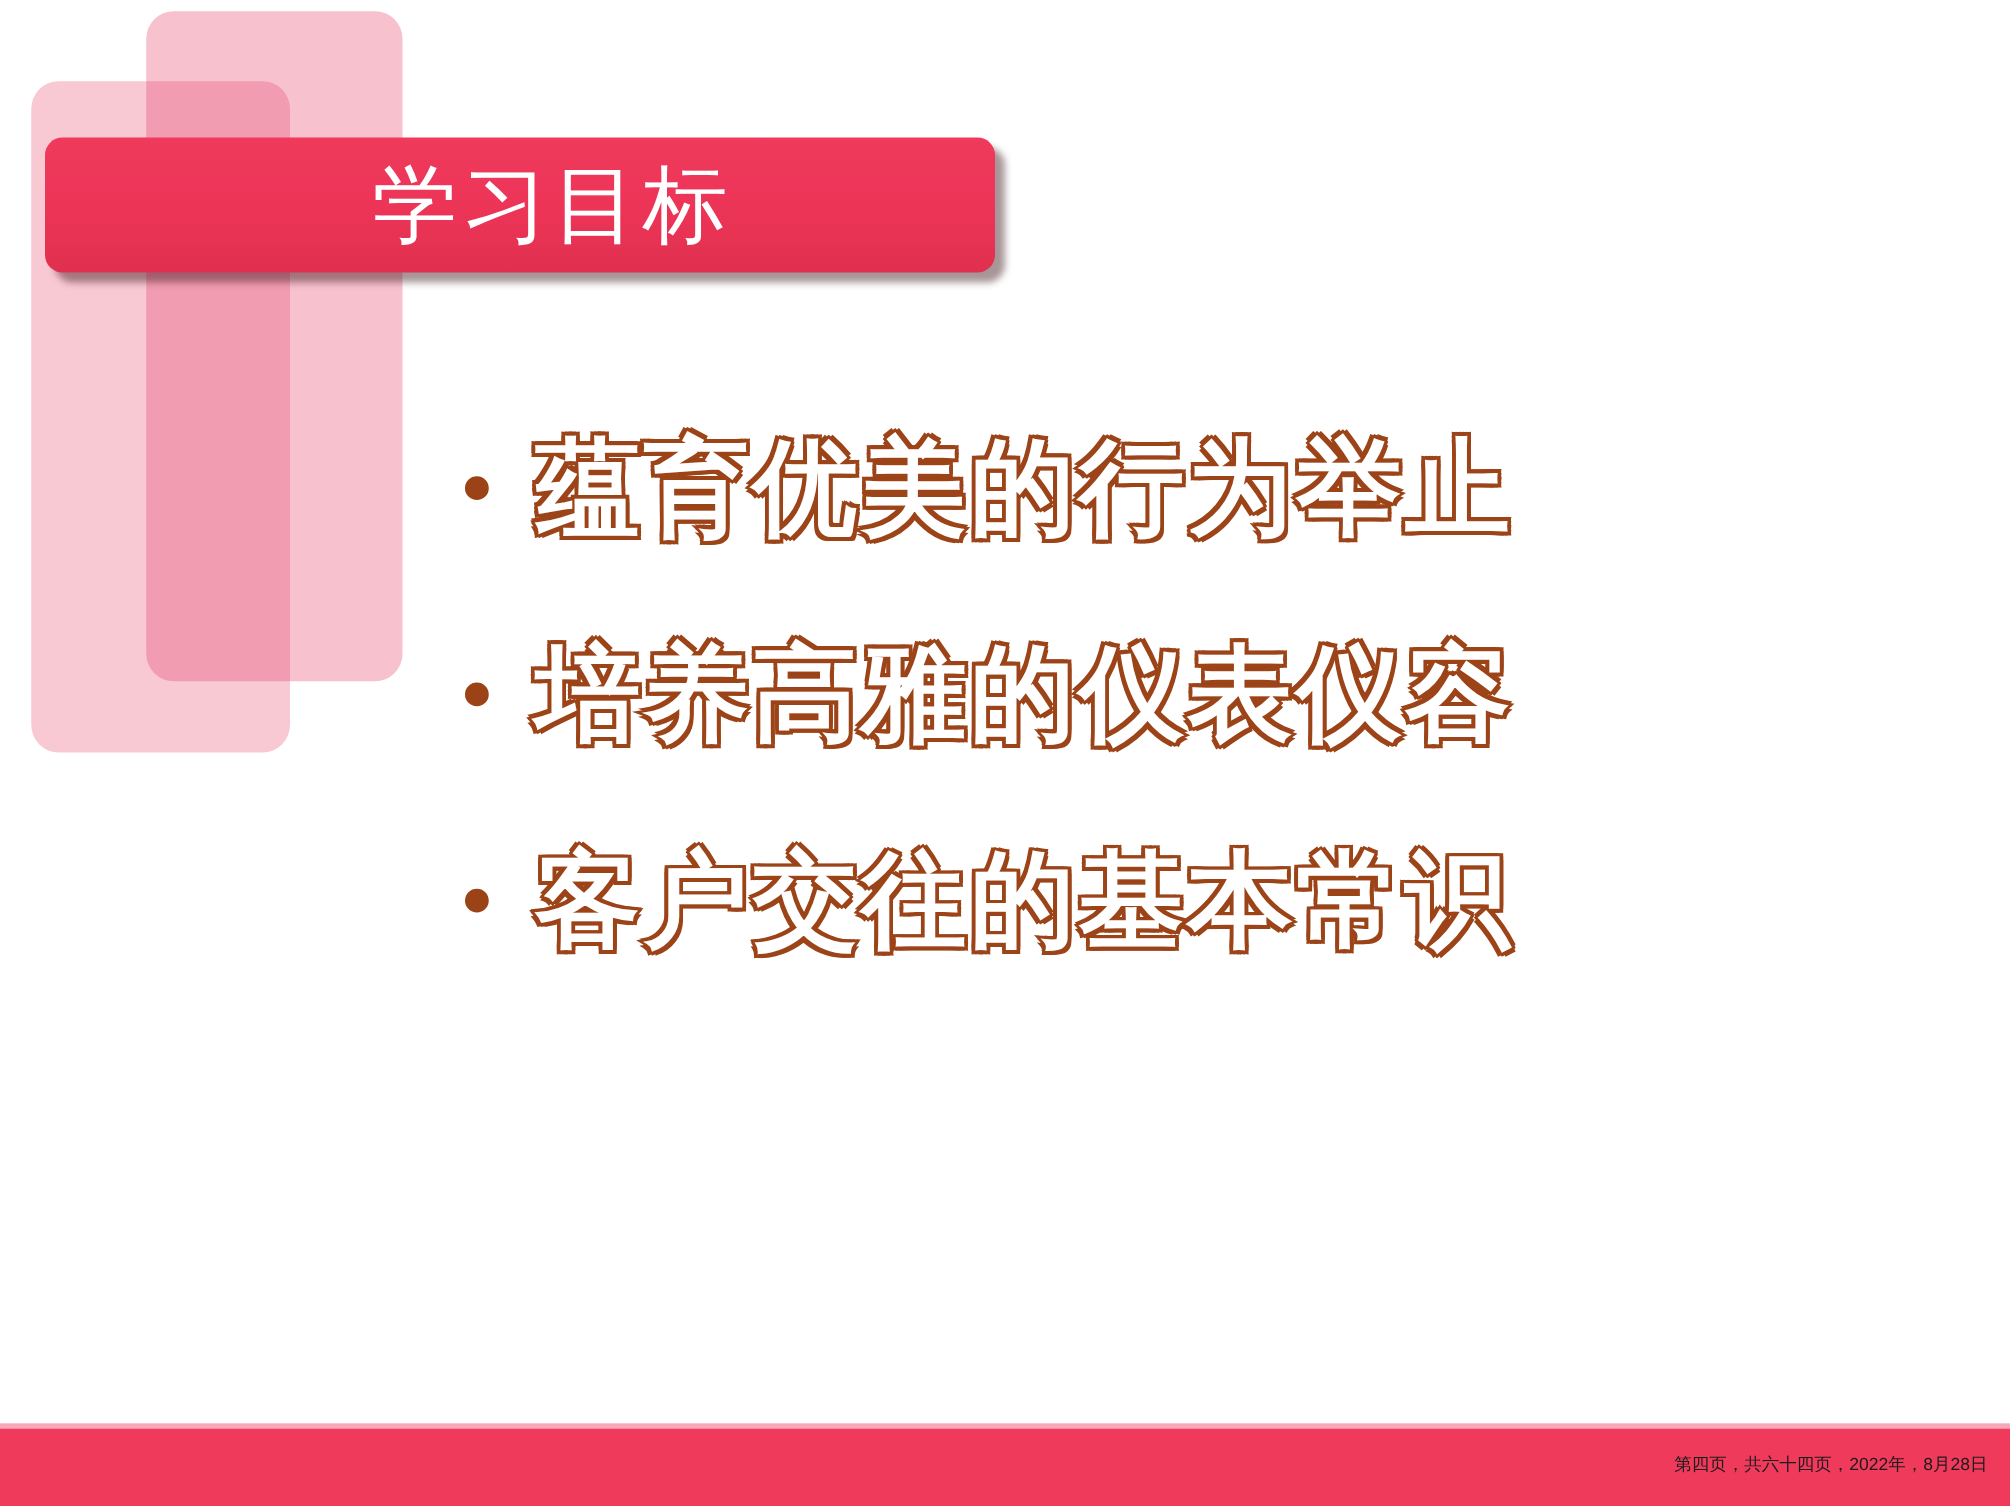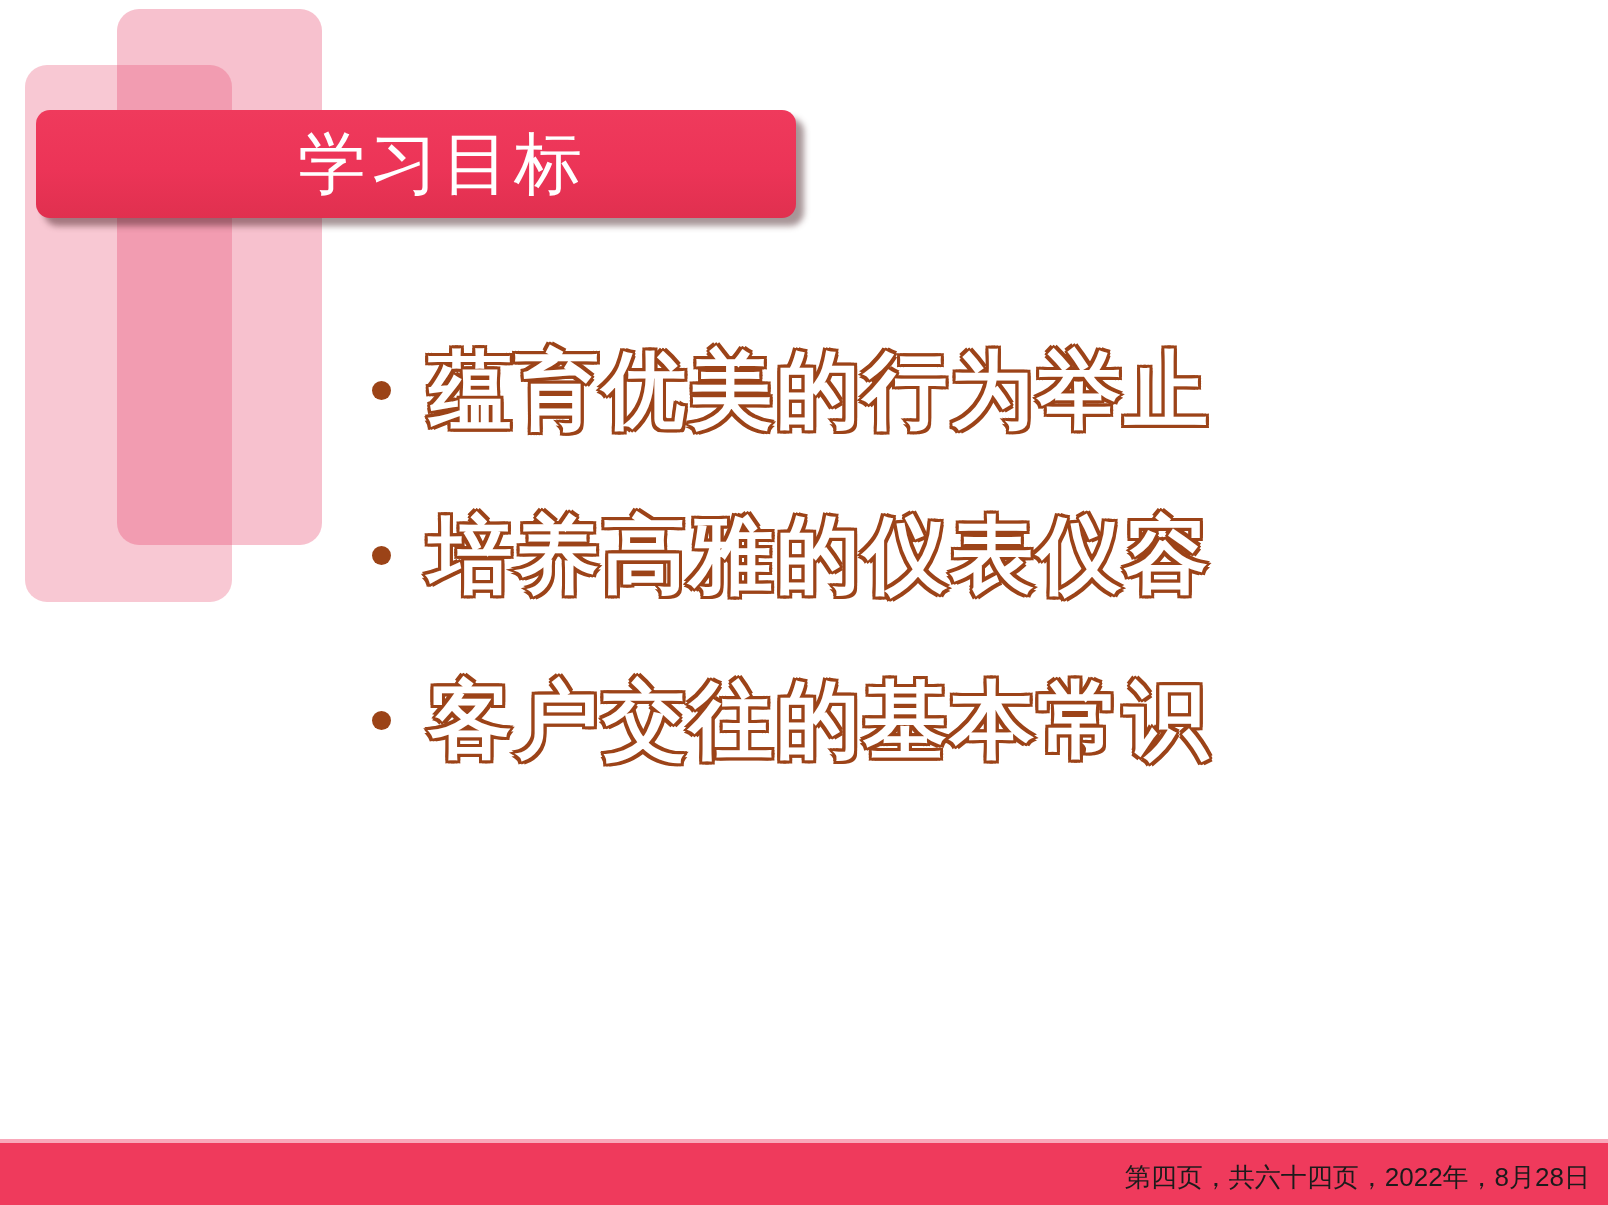--- a/index.html
+++ b/index.html
@@ -131,21 +131,21 @@
     width: 1608px;
     height: 4px;
     background: #f9a8ba;
   }
   #footer-text {
     position: absolute;
     right: 18px;
     top: 1164px;
     color: #1b1b1b;
     font-family: "Liberation Sans", "DejaVu Sans", sans-serif;
-    font-size: 26px;
+    font-size: 14px;
     line-height: 1;
     white-space: nowrap;
   }
 </style>
 </head>
 <body>
 
 <div id="slide">
 
   <div class="deco-rect" id="deco-rect-upper"></div>

